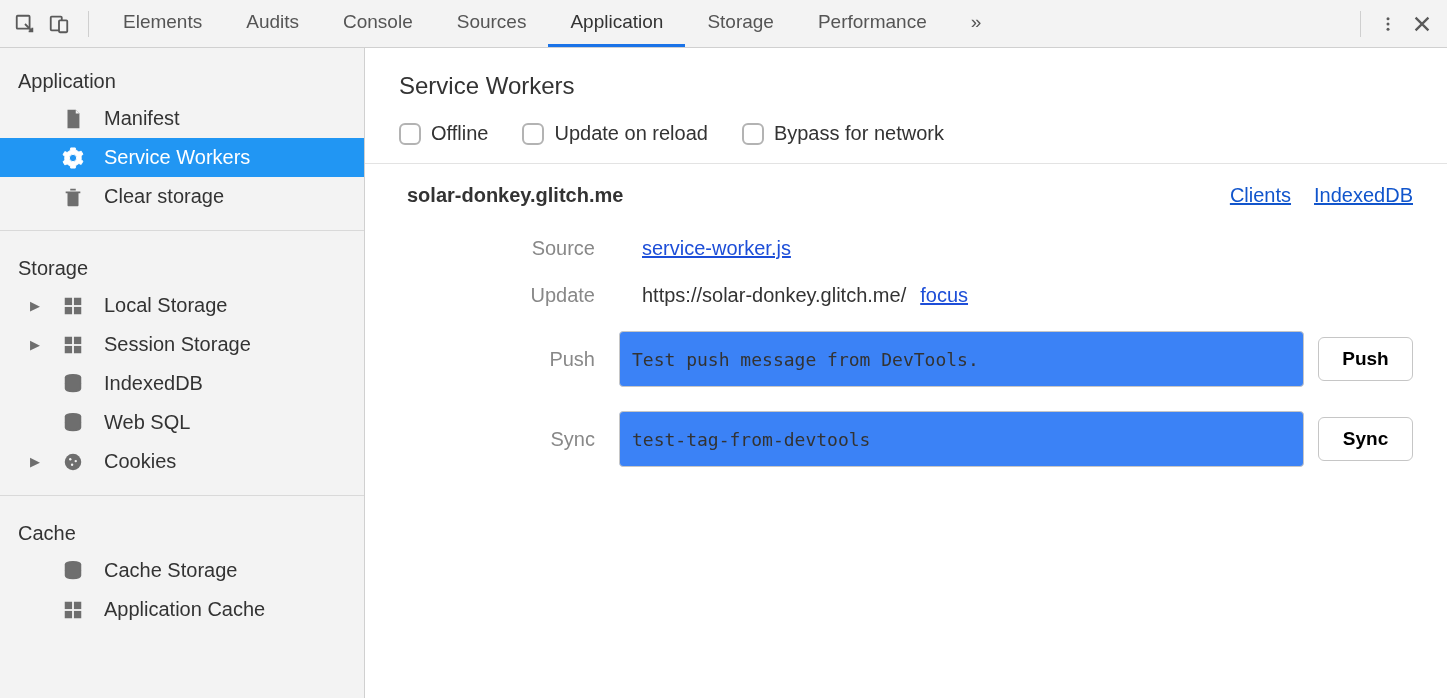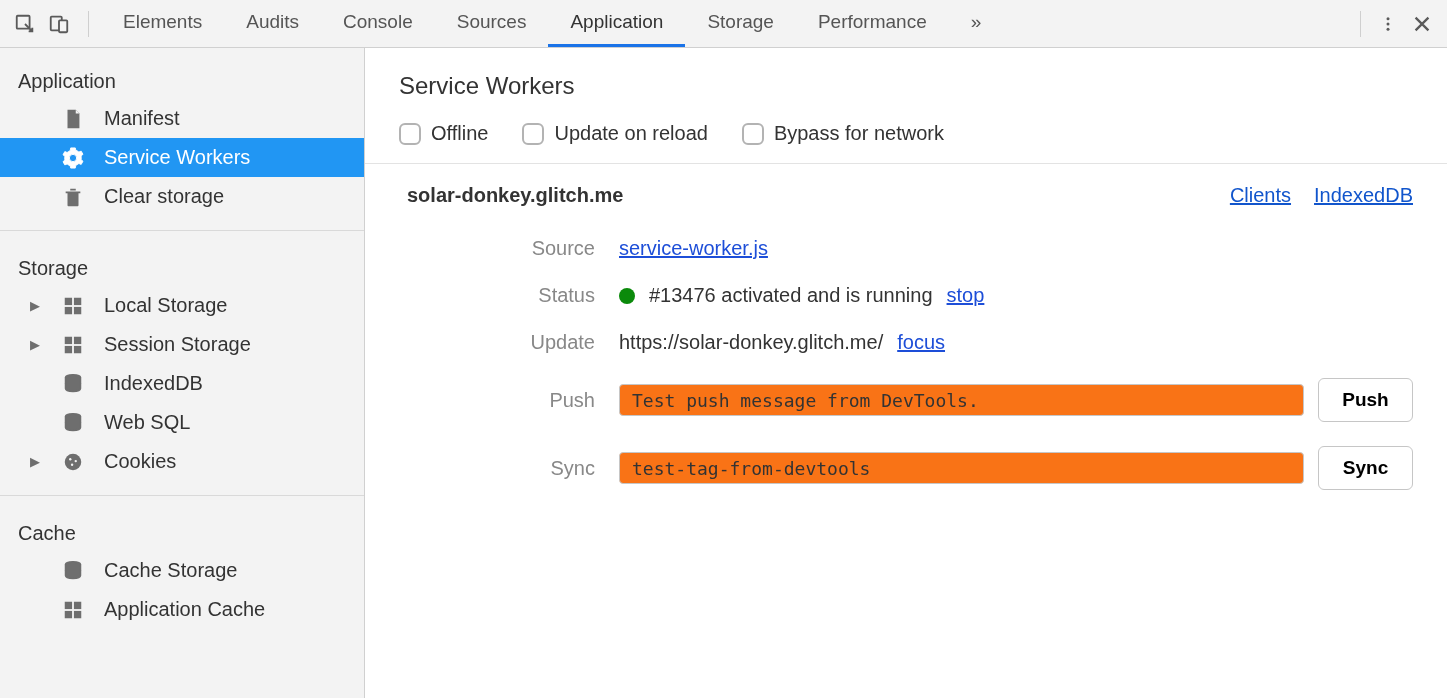--- a/index.html
+++ b/index.html
@@ -162,20 +162,21 @@
     text-decoration: underline;
     font-size: 20px;
     margin-left: 18px;
     cursor: pointer;
   }
 
   .field-row {
     display: flex;
     align-items: center;
     margin-bottom: 24px;
+    gap: 23px;
   }
   .field-row .label {
     width: 220px;
     text-align: right;
     color: #888;
     font-size: 20px;
     padding-right: 24px;
   }
   .field-row .value {
     flex: 1;
@@ -209,28 +210,28 @@
   }
   .input-row .label {
     width: 220px;
     text-align: right;
     color: #888;
     font-size: 20px;
     padding-right: 24px;
   }
   .input-row input[type=text] {
     flex: 1;
-    height: 32px;
+    height: 56px;
     border: 1px solid #c6c6c6;
     border-radius: 4px;
     padding: 0 12px;
     font-family: Menlo, Consolas, monospace;
     font-size: 18px;
     color: #333;
-    background: #f97316;
+    background: #3b82f6;
   }
   .input-row button {
     height: 44px;
     min-width: 95px;
     margin-left: 14px;
     border: 1px solid #c6c6c6;
     background: #fff;
     border-radius: 6px;
     font-size: 19px;
     font-weight: 600;
@@ -418,28 +419,20 @@
       </div>
     </div>
 
     <div class="field-row stack">
       <div class="label">Source</div>
       <div class="value">
         <a class="link">service-worker.js</a>
       </div>
     </div>
 
-    <div class="field-row">
-      <div class="label">Status</div>
-      <div class="value">
-        <span class="status-dot"></span>
-        <span>#13476 activated and is running</span>
-        <a class="link">stop</a>
-      </div>
-    </div>
 
     <div class="field-row">
       <div class="label">Update</div>
       <div class="value">
         <span>https://solar-donkey.glitch.me/</span>
         <a class="link">focus</a>
       </div>
     </div>
 
     <div class="input-row">

